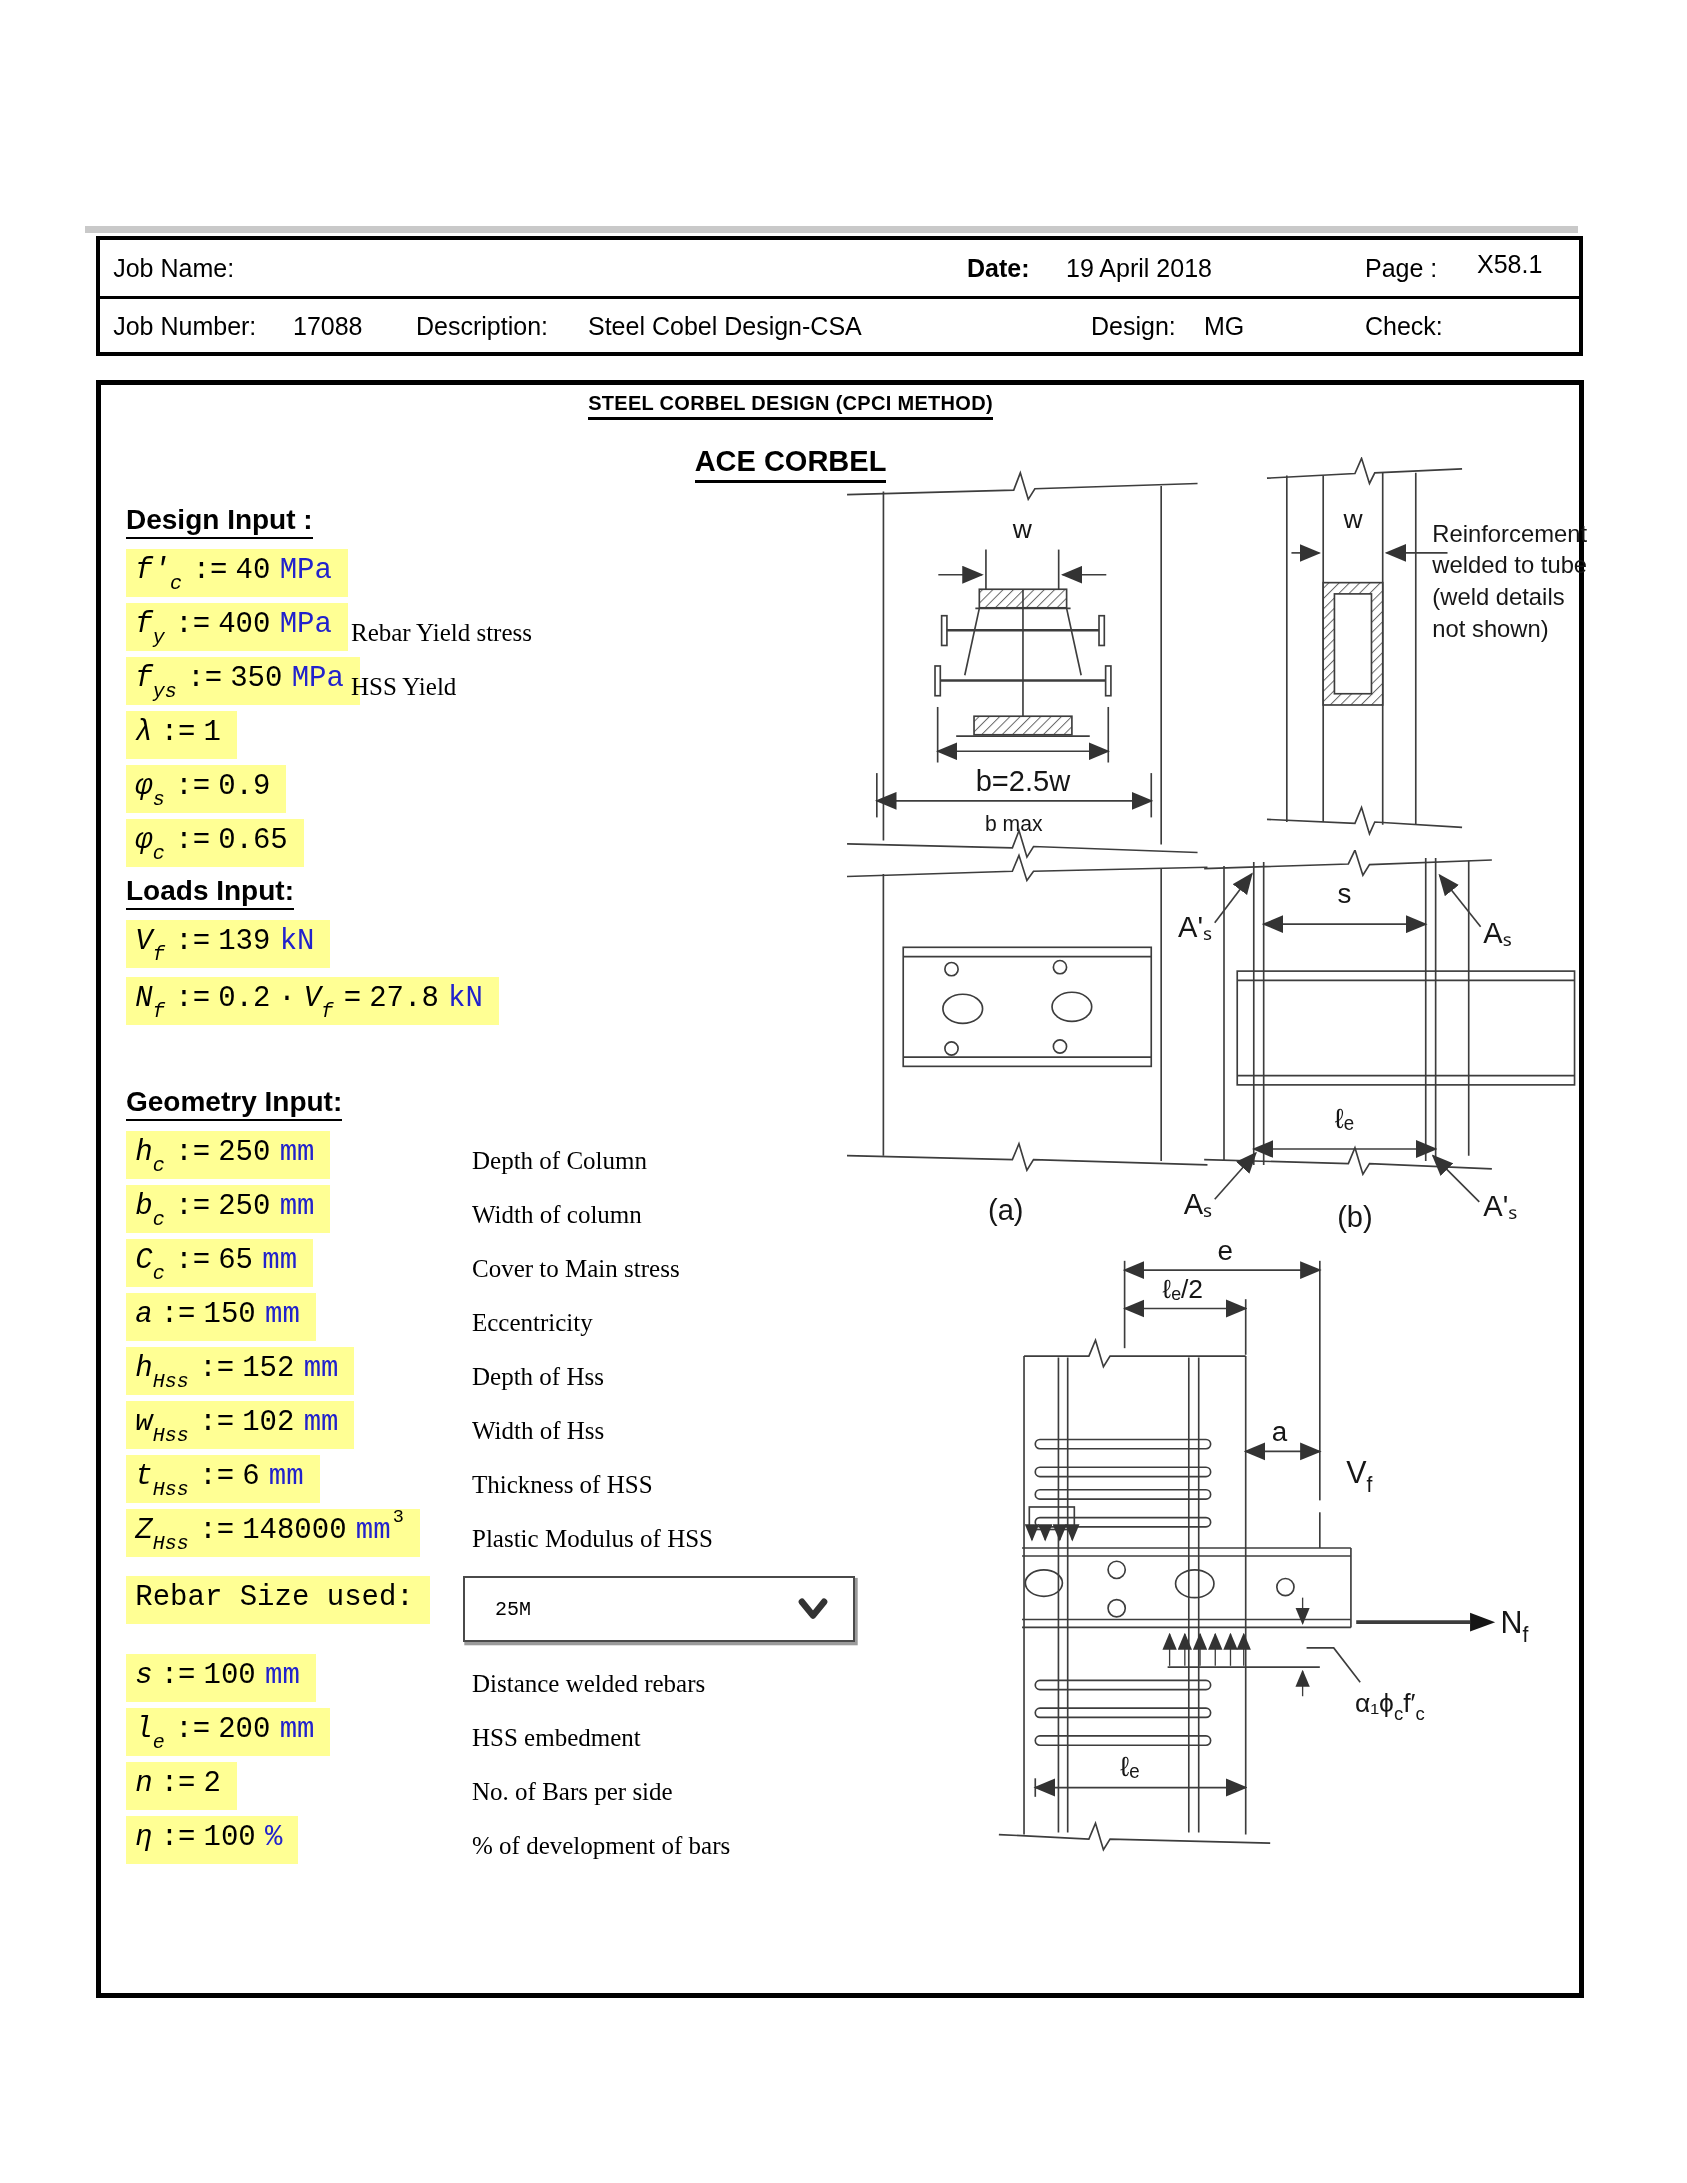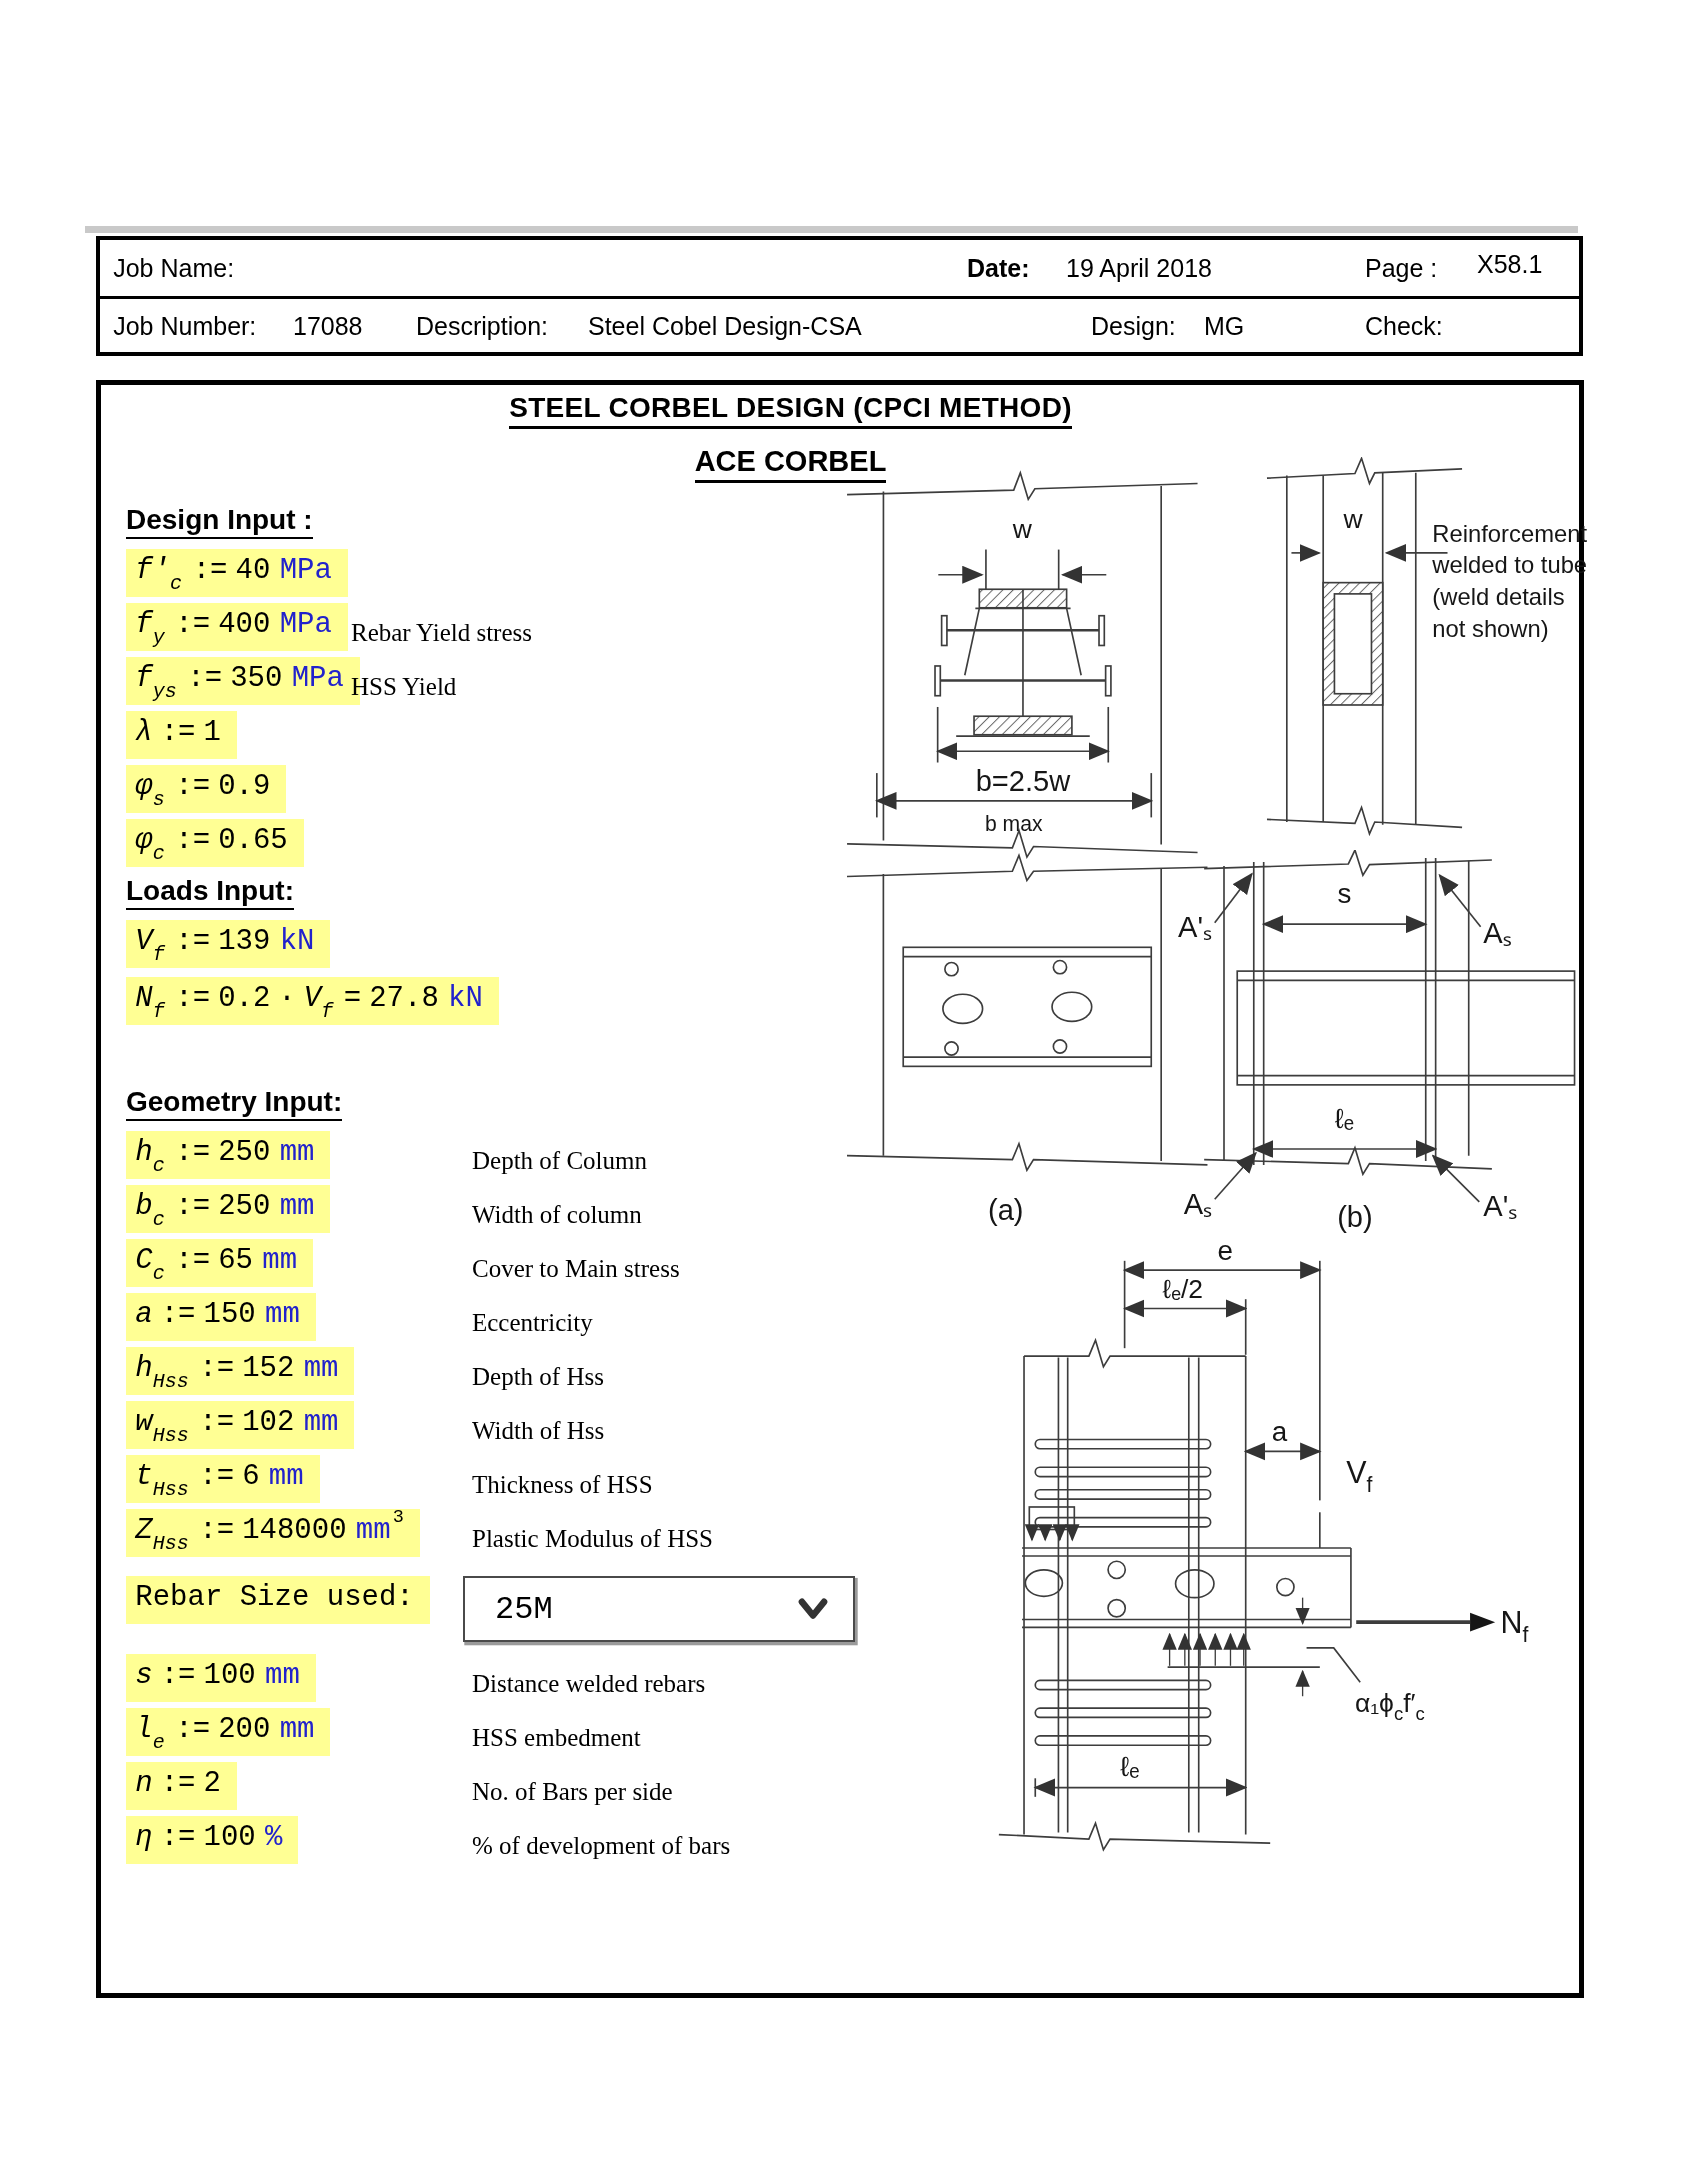--- a/index.html
+++ b/index.html
@@ -10,21 +10,21 @@
   .scan{position:absolute;left:85px;top:226px;width:1493px;height:6.6px;background:#c9c9c9;}
   .hdr{position:absolute;left:96px;top:236px;width:1479px;border:4px solid #000;background:#fff;}
   .hdr-row{position:relative;height:56px;}
   .hdr-row.r2{border-top:3.3px solid #000;height:53px;}
   .hcell{position:absolute;top:50%;transform:translateY(-50%);font-size:25px;white-space:nowrap;}
   .bold{font-weight:bold;}
   
   .main-box{position:absolute;left:96px;top:380px;width:1478px;height:1608px;border:5.3px solid #000;background:#fff;}
   .title-wrap{position:absolute;left:96px;width:1389px;text-align:center;}
   .u-line{display:inline-block;border-bottom:3.3px solid #000;padding-bottom:2px;}
-  .main-title{font-size:28px;font-weight:bold;letter-spacing:0.3px;}
+  .main-title{font-size:20px;font-weight:bold;letter-spacing:0.3px;}
   .sub-title{font-size:29px;font-weight:bold;}
   
   .fsection{position:absolute;left:126px;}
   .sec-h{font-size:28px;font-weight:bold;border-bottom:2.6px solid #000;display:inline-block;padding-bottom:1.3px;}
   .rows{margin-top:10px;}
   .frow{position:relative;height:54px;}
   [data-section="loads_input"] .frow{height:57px;}
   .fblock{display:inline-block;background:var(--hl);padding:6.6px 16px 10.6px 9.3px;
           font-family:"Liberation Mono",monospace;font-size:29px;white-space:nowrap;line-height:1.05;}
   .tok-v{font-style:italic;}
@@ -32,21 +32,21 @@
   .tok-o{margin:0 8px;}
   .tok-u{color:var(--ub);margin-left:9.3px;}
   .tok-p{font-size:18.5px;position:relative;top:-16px;margin-left:2px;}
   .desc{position:absolute;top:16px;font-family:Liberation Serif, serif;font-size:25px;white-space:nowrap;}
   [data-section="design_input"] .desc{left:225px;}
   [data-section="geometry_input"] .desc{left:346px;}
   
   .dropdown{position:absolute;left:337px;top:0;width:388px;height:62px;background:#fff;
             border:2px solid #4a4a4a;box-shadow:2px 2.6px 0 0.7px #9a9a9a;}
   .dd-value{position:absolute;left:30px;top:50%;transform:translateY(-50%);
-            font-family:"Liberation Mono",monospace;font-size:32px;}
+            font-family:"Liberation Mono",monospace;font-size:20px;}
   .dd-icon{position:absolute;right:25px;top:50%;transform:translateY(-50%);line-height:0;}
   
   .fig{position:absolute;}
   .fig text{font-family:"Liberation Sans",sans-serif;fill:#161616;}
 </style>
 </head>
 <body style="--hl: #ffff94; --ub: #2222cc;">
 
 <div class="scan"></div>
 

